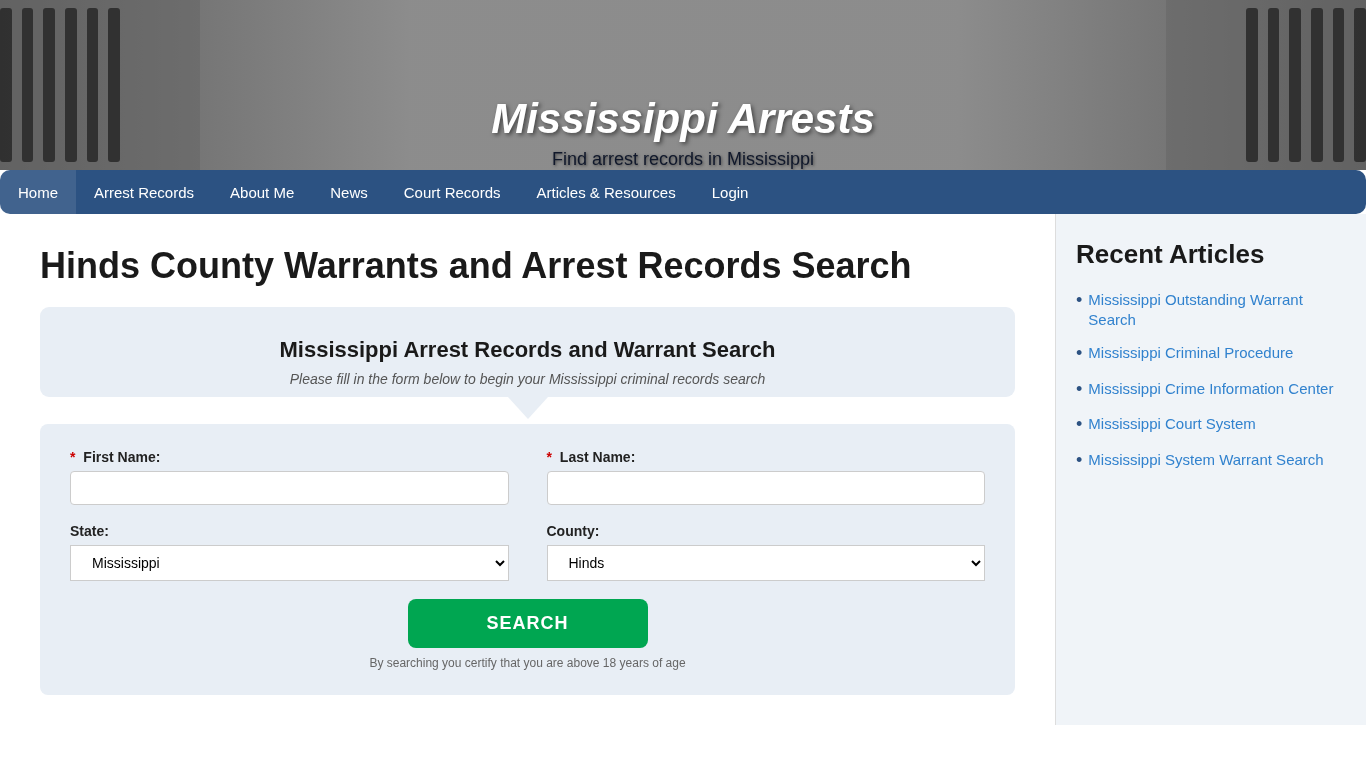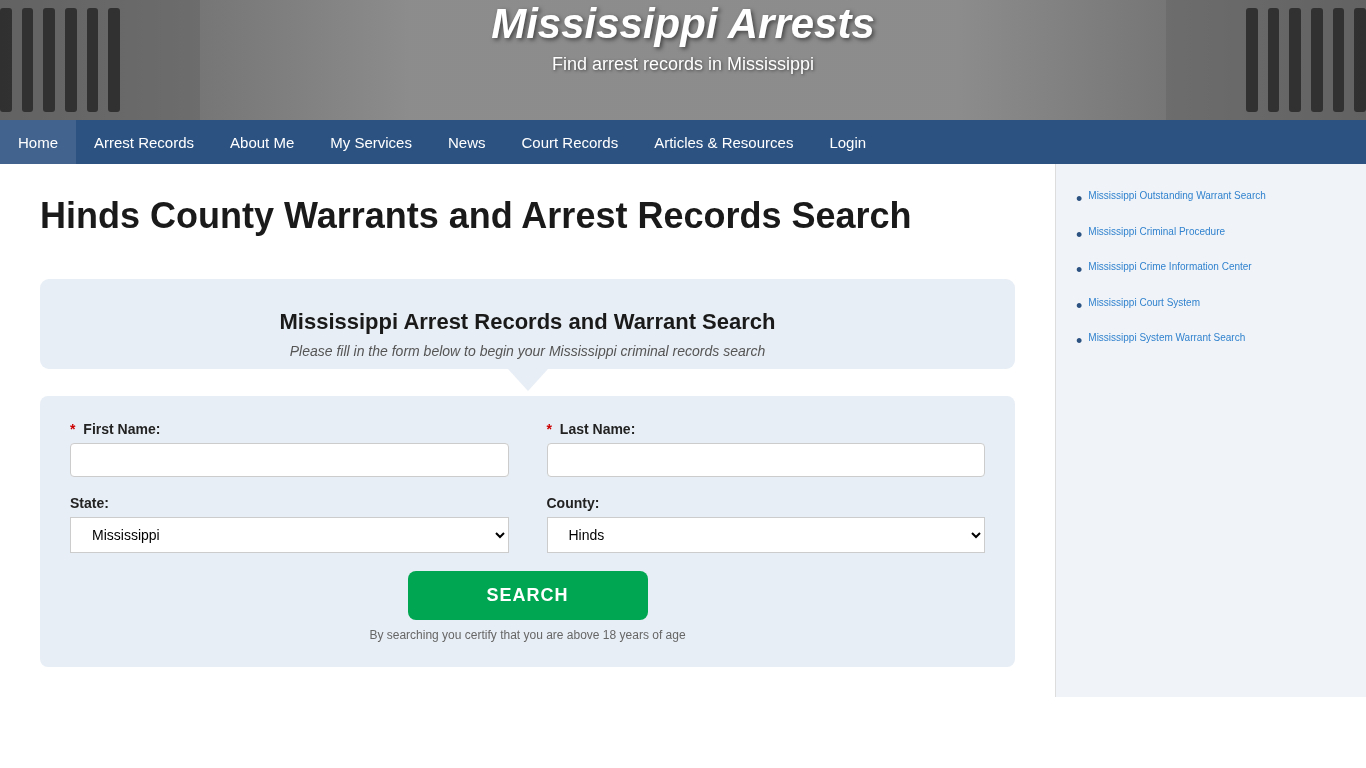--- a/index.html
+++ b/index.html
@@ -1,25 +1,25 @@
 <!DOCTYPE html>
 <html><head>
   <meta charset="utf-8">
   <style>
     * { margin: 0; padding: 0; box-sizing: border-box; }
     body { font-family: Arial, sans-serif; background: #fff; width: 1366px; }
 
     
     .header-banner {
       position: relative;
-      height: 120px;
+      height: 170px;
       background: #888;
       overflow: hidden;
       display: flex;
-      align-items: flex-start;
+      align-items: flex-end;
       justify-content: center;
     }
     .header-banner::before {
       content: '';
       position: absolute;
       top: 0; left: 0; right: 0; bottom: 0;
       background: linear-gradient(to right,
         rgba(80,80,80,0.7) 0%,
         rgba(150,150,150,0.3) 30%,
         rgba(150,150,150,0.3) 70%,
@@ -50,38 +50,39 @@
     }
     .site-title {
       font-size: 42px;
       font-weight: bold;
       font-style: italic;
       text-shadow: 2px 2px 4px rgba(0,0,0,0.5);
       margin-bottom: 6px;
     }
     .site-subtitle {
       font-size: 18px;
-      color: #ffffff;
+      color: #0f172a;
       text-shadow: 1px 1px 3px rgba(0,0,0,0.5);
     }
     .hands-left, .hands-right {
       position: absolute;
       top: 0; bottom: 0;
       width: 200px;
       background: rgba(100,100,100,0.5);
     }
     .hands-left { left: 0; }
     .hands-right { right: 0; }
 
     
     .nav-bar {
       background: #2c5282;
       display: flex;
       align-items: center;
       height: 44px;
+      border-radius: 10px;
     }
     .nav-item {
       color: #fff;
       padding: 0 18px;
       height: 100%;
       display: flex;
       align-items: center;
       font-size: 15px;
       cursor: pointer;
       white-space: nowrap;
@@ -105,21 +106,21 @@
       width: 310px;
       padding: 25px 20px;
       background: #f0f4f8;
     }
 
     
     .page-title {
       font-size: 36px;
       font-weight: bold;
       color: #1a1a1a;
-      margin-bottom: 42px;
+      margin-bottom: 20px;
       line-height: 1.2;
     }
 
     
     .search-card {
       background: #e8eef5;
       border-radius: 9px;
       padding: 30px 30px 10px 30px;
       margin-bottom: 0;
       position: relative;
@@ -230,21 +231,21 @@
       gap: 6px;
     }
     .bullet {
       color: #2c5282;
       font-size: 18px;
       line-height: 1.2;
       flex-shrink: 0;
     }
     .sidebar-link {
       color: #3182ce;
-      font-size: 10px;
+      font-size: 15px;
       text-decoration: none;
       line-height: 1.3;
       cursor: pointer;
     }
   </style>
 </head>
 <body>
 
 <div class="header-banner">
   <div class="hands-left">
@@ -270,21 +271,20 @@
       <div class="bar"></div>
       <div class="bar"></div>
     </div>
   </div>
 </div>
 
 <nav class="nav-bar">
   <a class="nav-item active">Home</a>
   <a class="nav-item">Arrest Records</a>
   <a class="nav-item">About Me</a>
-  <a class="nav-item">My Services</a>
   <a class="nav-item">News</a>
   <a class="nav-item">Court Records</a>
   <a class="nav-item">Articles &amp; Resources</a>
   <a class="nav-item">Login</a>
 </nav>
 
 <div class="main-container">
   <div class="content-area">
     <h1 class="page-title">Hinds County Warrants and Arrest Records Search</h1>
 
@@ -332,20 +332,21 @@
             <option>Attala</option>
           </select>
         </div>
       </div>
       <button class="search-btn">SEARCH</button>
       <div class="form-disclaimer">By searching you certify that you are above 18 years of age</div>
     </div>
   </div>
 
   <aside class="sidebar">
+    <h2 class="sidebar-title">Recent Articles</h2>
     <ul class="sidebar-links">
       <li>
         <span class="bullet">•</span>
         <a class="sidebar-link">Mississippi Outstanding Warrant Search</a>
       </li>
       <li>
         <span class="bullet">•</span>
         <a class="sidebar-link">Mississippi Criminal Procedure</a>
       </li>
       <li>

